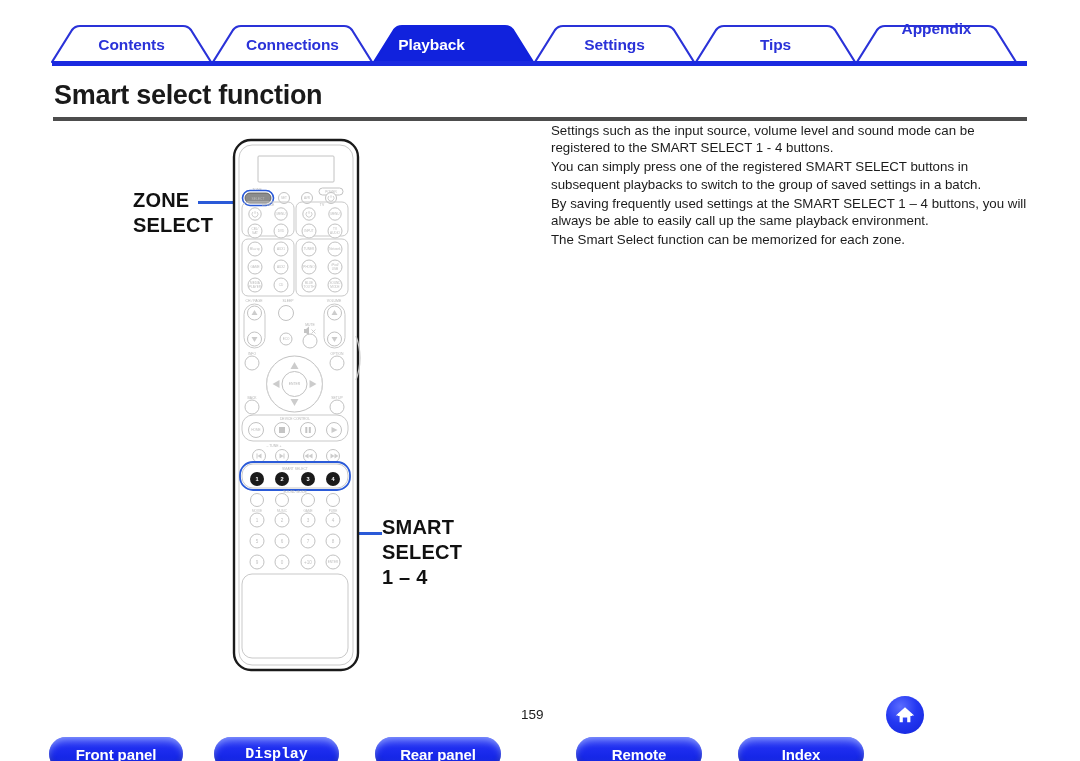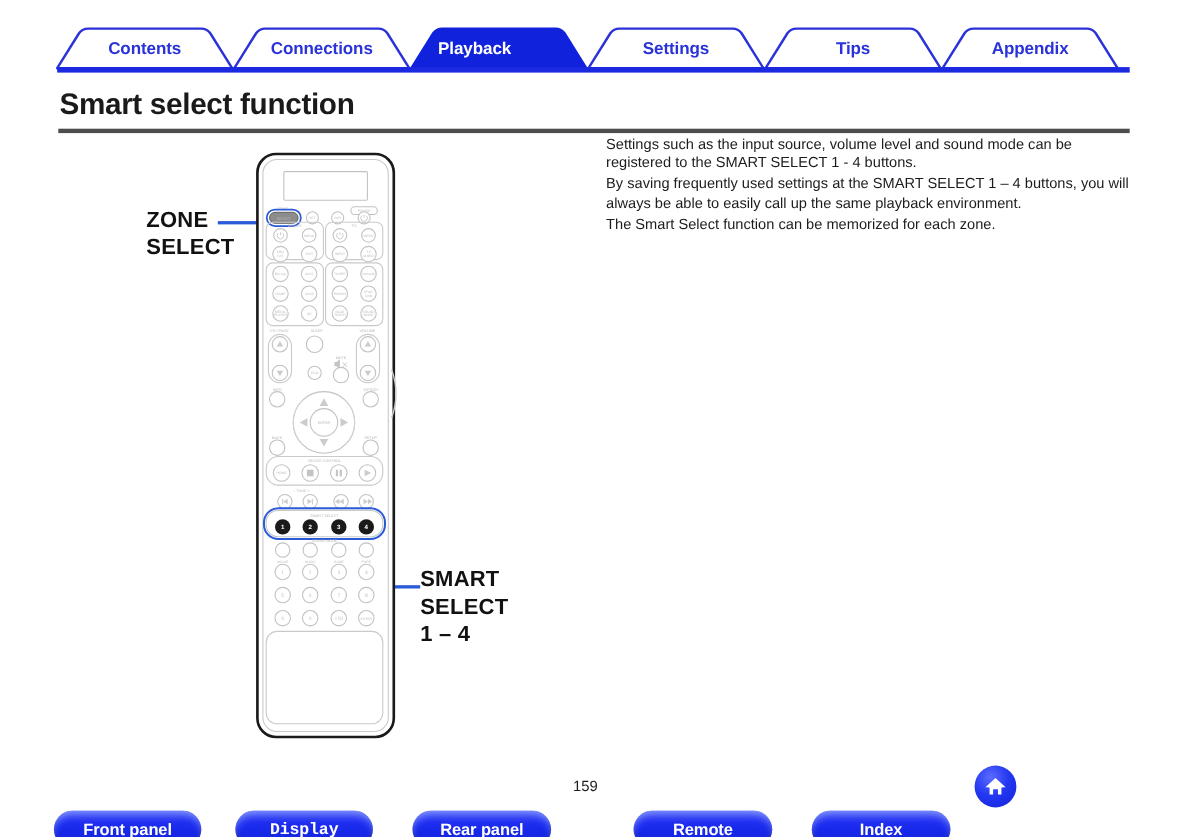--- a/index.html
+++ b/index.html
@@ -113,35 +113,36 @@
     <path d="M374 62 L394 30 Q397 26 402 26 L505 26 Q510 26 513 30 L533 62 Z" fill="#1122dd" stroke="#1122dd" stroke-width="2.2" stroke-linejoin="round"></path>
 
     <rect x="52" y="61" width="975" height="5" fill="#1b2ae0"></rect>
   </svg>
 
   <div class="tab-label" style="left:52px;width:159px;top:36px;">Contents</div>
   <div class="tab-label" style="left:213px;width:159px;top:36px;">Connections</div>
   <div class="tab-label active" style="left:352px;width:159px;top:36px;">Playback</div>
   <div class="tab-label" style="left:535px;width:159px;top:36px;">Settings</div>
   <div class="tab-label" style="left:696px;width:159px;top:36px;">Tips</div>
-  <div class="tab-label" style="left:857px;width:159px;top:36px;">Appendix</div>
+  <div class="tab-label" style="left:857px;width:159px;top:20px;">Appendix</div>
 
   <div class="tab-hit" style="left:52px;width:159px;"></div>
   <div class="tab-hit" style="left:213px;width:159px;"></div>
   <div class="tab-hit" style="left:374px;width:159px;"></div>
   <div class="tab-hit" style="left:535px;width:159px;"></div>
   <div class="tab-hit" style="left:696px;width:159px;"></div>
   <div class="tab-hit" style="left:857px;width:159px;"></div>
 </div>
 
 <div id="page-title">Smart select function</div>
 <div id="title-rule"></div>
 
 <div id="body-col">
   <p>Settings such as the input source, volume level and sound mode can be registered to the SMART SELECT 1 - 4 buttons.</p>
+  <p>You can simply press one of the registered SMART SELECT buttons in subsequent playbacks to switch to the group of saved settings in a batch.</p>
   <p>By saving frequently used settings at the SMART SELECT 1 – 4 buttons, you will always be able to easily call up the same playback environment.</p>
   <p>The Smart Select function can be memorized for each zone.</p>
 </div>
 
 <div id="zone-label">
   <div>ZONE</div>
   <div>SELECT</div>
 </div>
 <div class="lead" style="left:198px;top:201px;width:52px;"></div>
 

